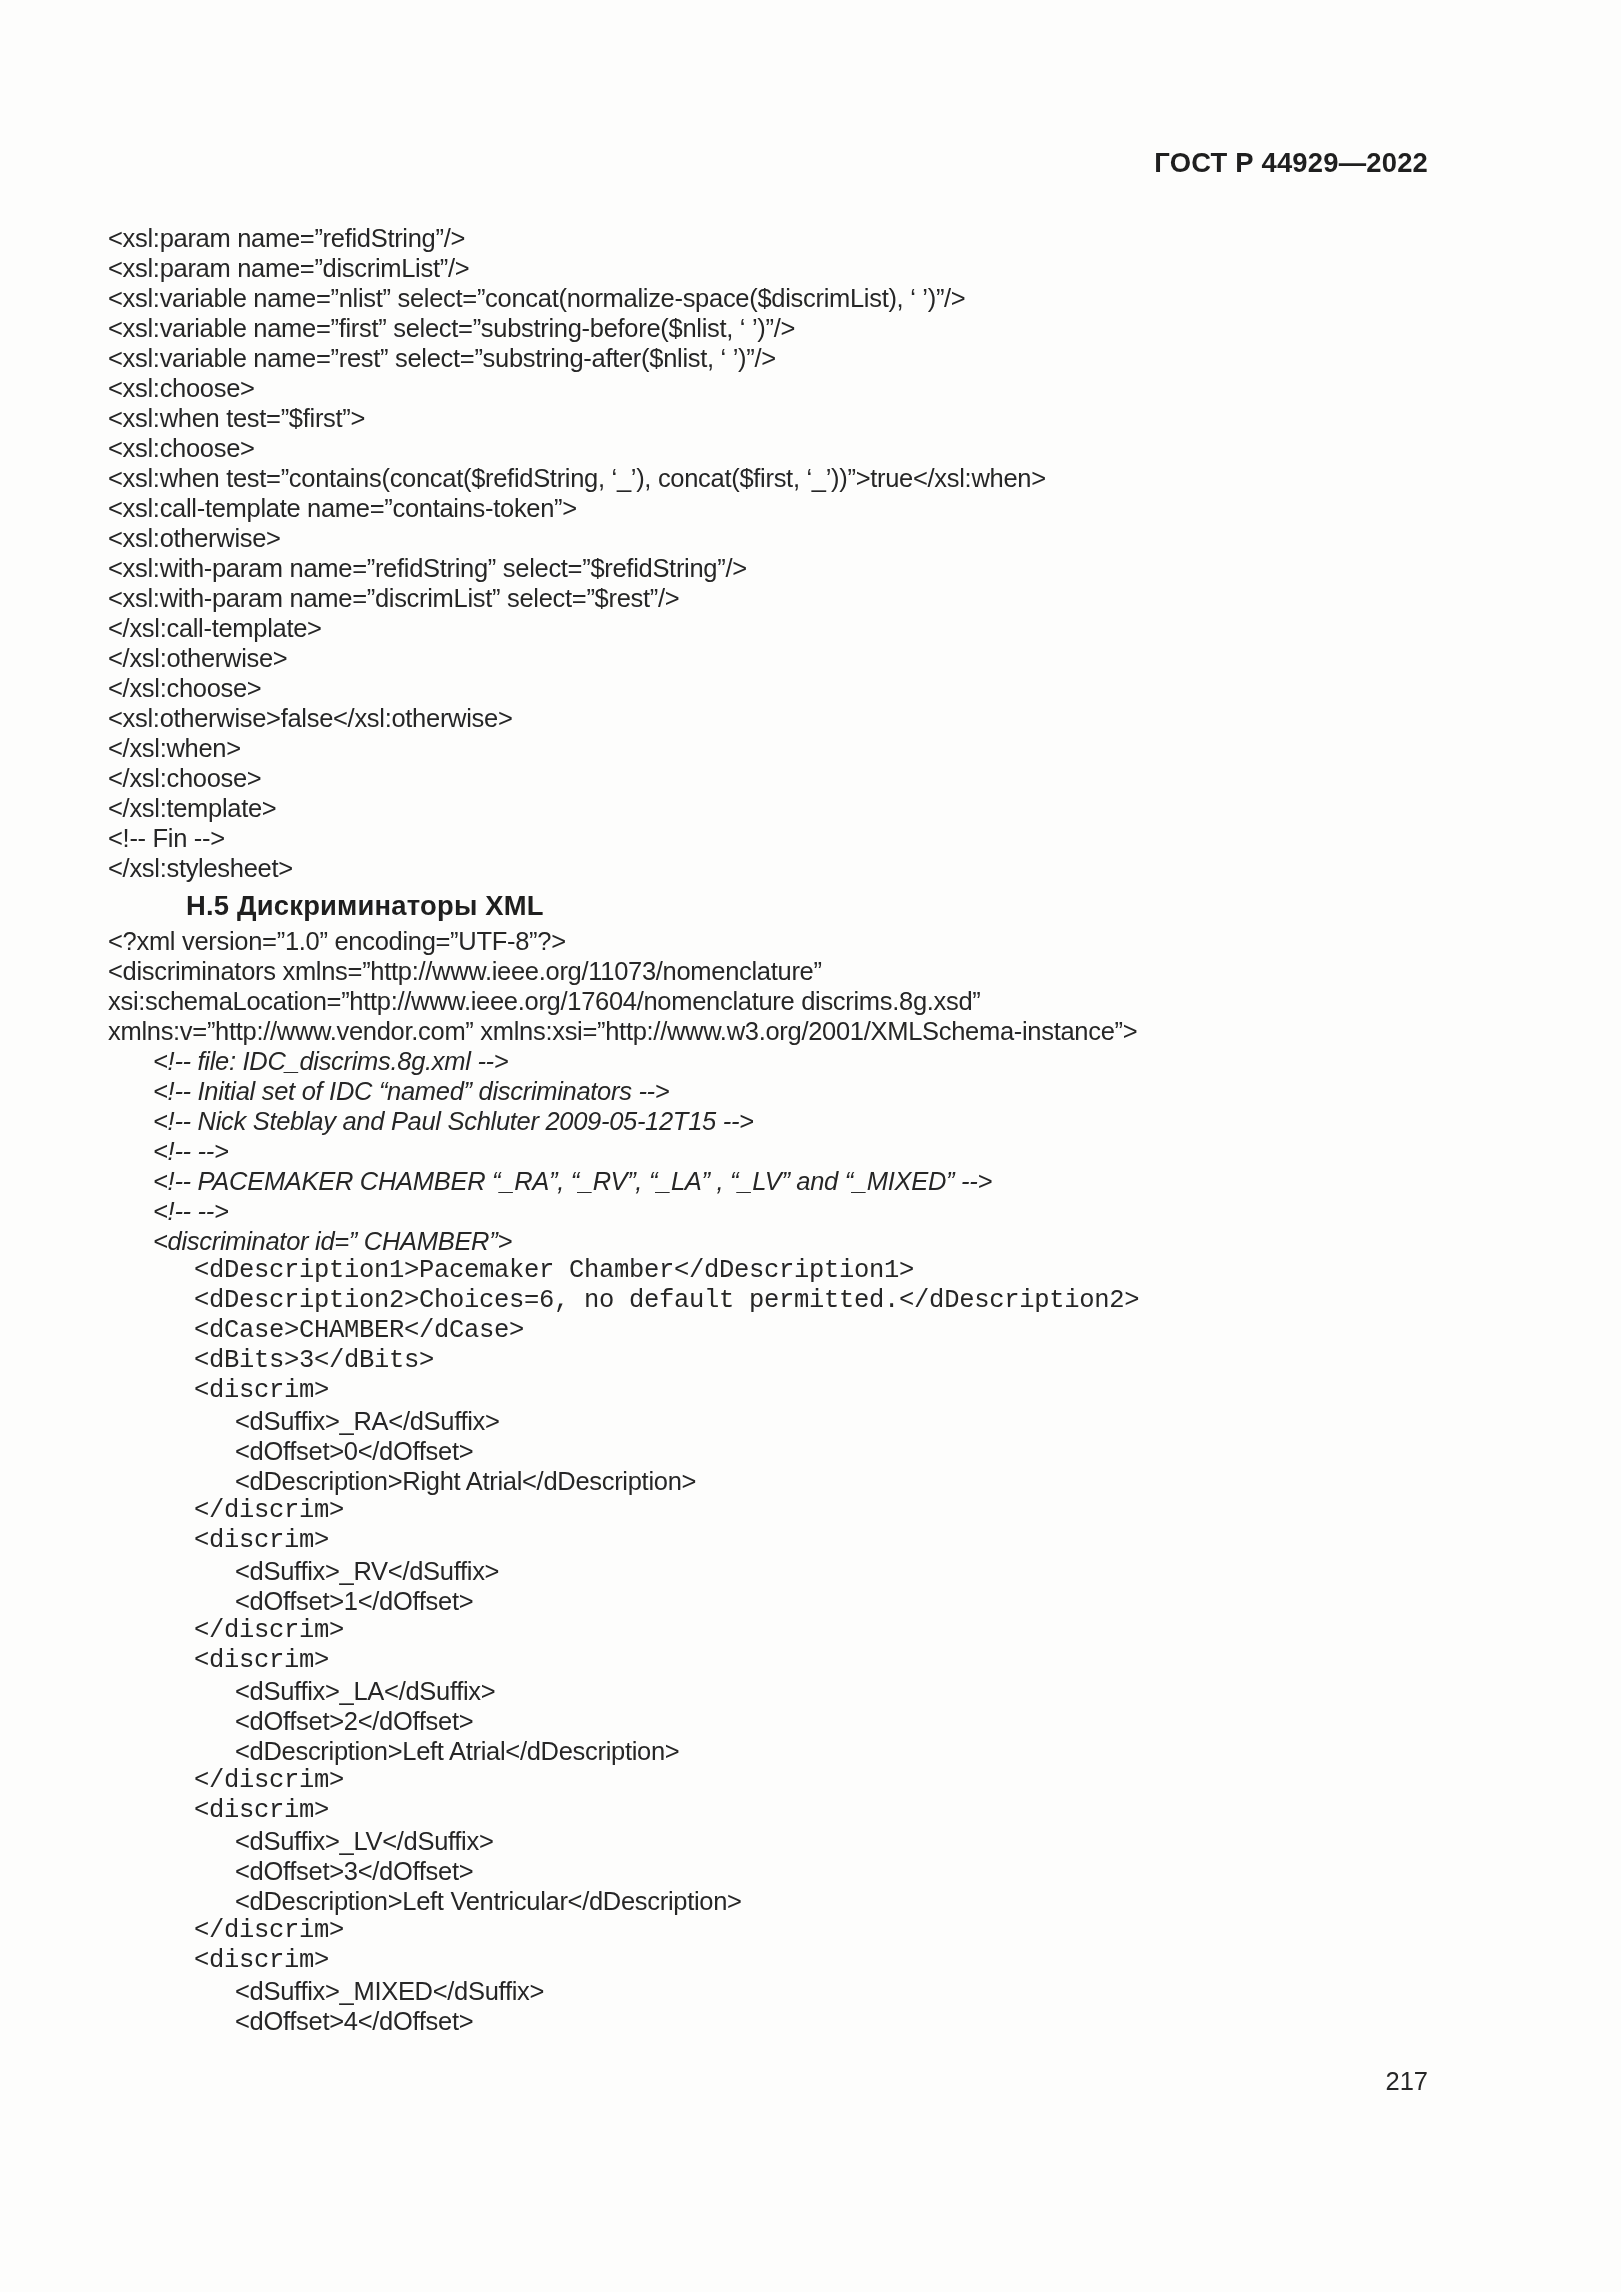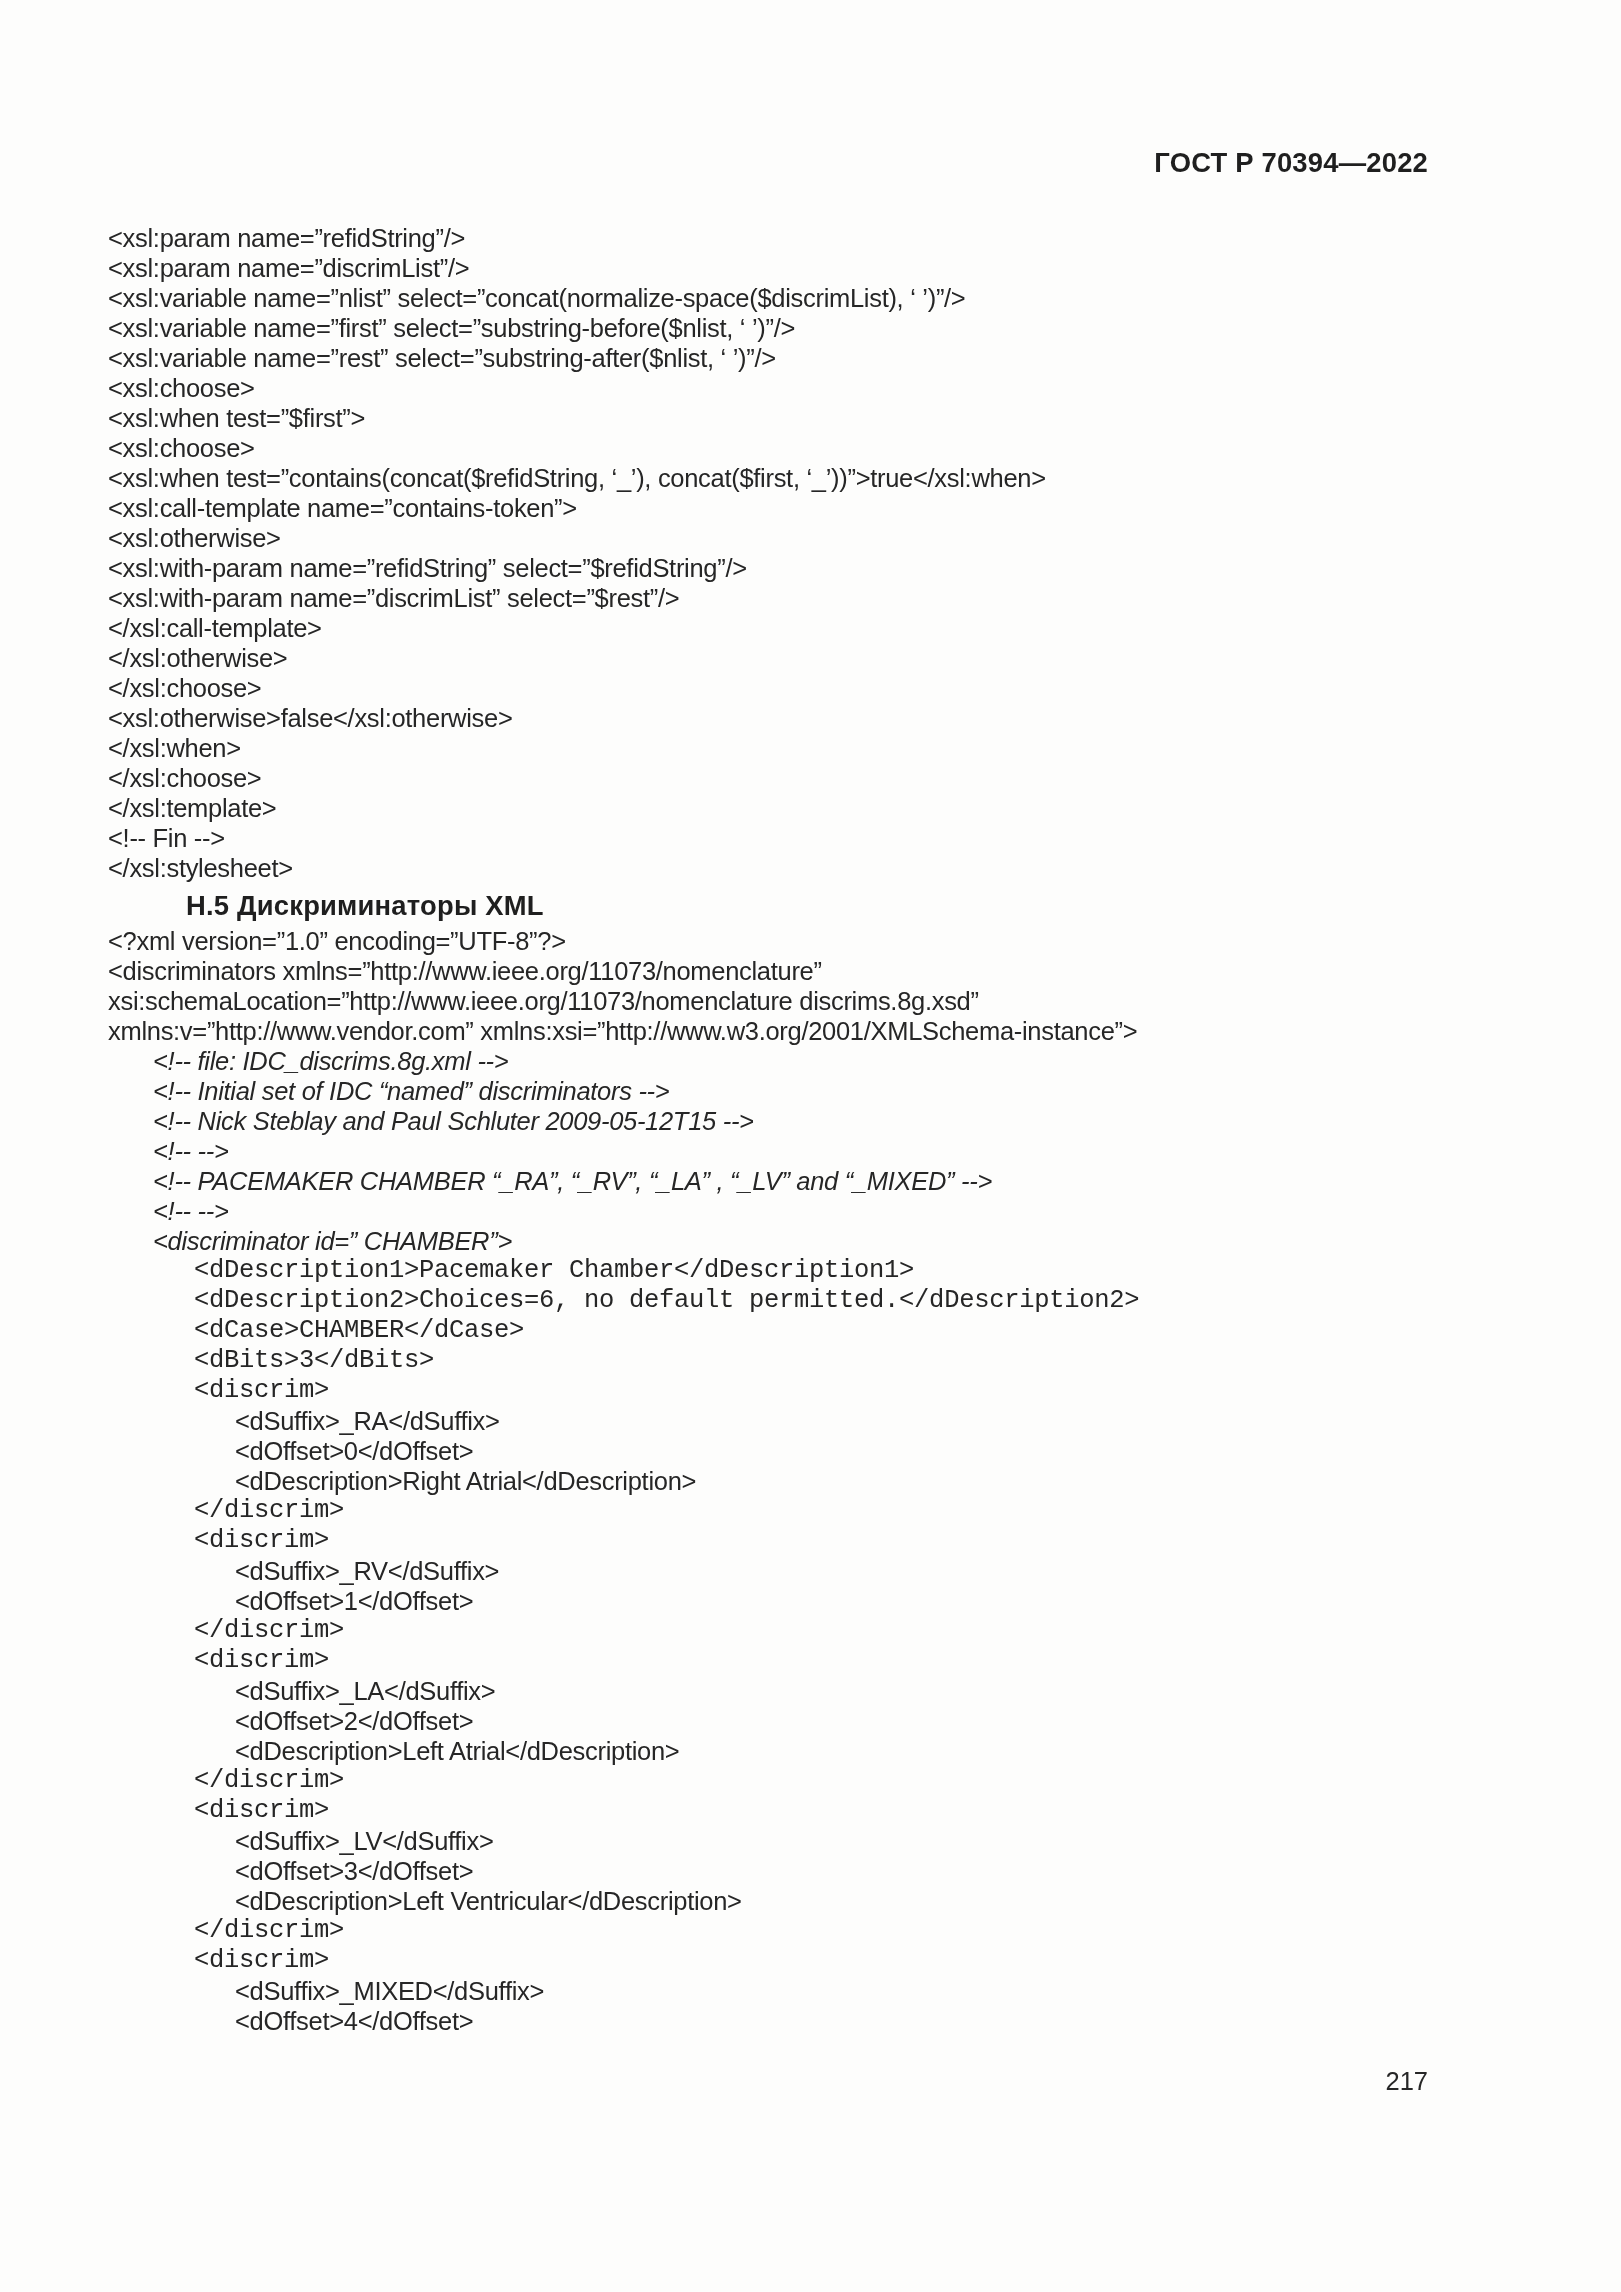--- a/index.html
+++ b/index.html
@@ -62,21 +62,21 @@
     font-size: 25.5px;
     line-height: 31px;
     color: #262626;
   }
 </style>
 </head>
 <body>
 
 <div class="page">
 
-  <div class="doc-header">ГОСТ Р 70394—2022</div>
+  <div class="doc-header">ГОСТ Р 44929—2022</div>
 
   <div class="content">
 
     <div class="code-block xsl-block">
         <div class="code-line ind-0">&lt;xsl:param name=”refidString”/&gt;</div>
         <div class="code-line ind-0">&lt;xsl:param name=”discrimList”/&gt;</div>
         <div class="code-line ind-0">&lt;xsl:variable name=”nlist” select=”concat(normalize-space($discrimList), ‘ ’)”/&gt;</div>
         <div class="code-line ind-0">&lt;xsl:variable name=”first” select=”substring-before($nlist, ‘ ’)”/&gt;</div>
         <div class="code-line ind-0">&lt;xsl:variable name=”rest” select=”substring-after($nlist, ‘ ’)”/&gt;</div>
         <div class="code-line ind-0">&lt;xsl:choose&gt;</div>
@@ -96,21 +96,21 @@
         <div class="code-line ind-0">&lt;/xsl:template&gt;</div>
         <div class="code-line ind-0">&lt;!-- Fin --&gt;</div>
         <div class="code-line ind-0">&lt;/xsl:stylesheet&gt;</div>
       </div>
 
     <div class="section-heading">Н.5 Дискриминаторы XML</div>
 
     <div class="code-block xml-block">
         <div class="code-line ind-0">&lt;?xml version=”1.0” encoding=”UTF-8”?&gt;</div>
         <div class="code-line ind-0">&lt;discriminators xmlns=”http://www.ieee.org/11073/nomenclature”</div>
-        <div class="code-line ind-0">xsi:schemaLocation=”http://www.ieee.org/11073/nomenclature discrims.8g.xsd”</div>
+        <div class="code-line ind-0">xsi:schemaLocation=”http://www.ieee.org/17604/nomenclature discrims.8g.xsd”</div>
         <div class="code-line ind-0">xmlns:v=”http://www.vendor.com” xmlns:xsi=”http://www.w3.org/2001/XMLSchema-instance”&gt;</div>
         <div class="code-line ind-1">&lt;!-- file: IDC_discrims.8g.xml --&gt;</div>
         <div class="code-line ind-1">&lt;!-- Initial set of IDC “named” discriminators --&gt;</div>
         <div class="code-line ind-1">&lt;!-- Nick Steblay and Paul Schluter 2009-05-12T15 --&gt;</div>
         <div class="code-line ind-1">&lt;!-- --&gt;</div>
         <div class="code-line ind-1">&lt;!-- PACEMAKER CHAMBER “_RA”, “_RV”, “_LA” , “_LV” and “_MIXED” --&gt;</div>
         <div class="code-line ind-1">&lt;!-- --&gt;</div>
         <div class="code-line ind-1">&lt;discriminator id=” CHAMBER”&gt;</div>
         <div class="code-line ind-2">&lt;dDescription1&gt;Pacemaker Chamber&lt;/dDescription1&gt;</div>
         <div class="code-line ind-2">&lt;dDescription2&gt;Choices=6, no default permitted.&lt;/dDescription2&gt;</div>

